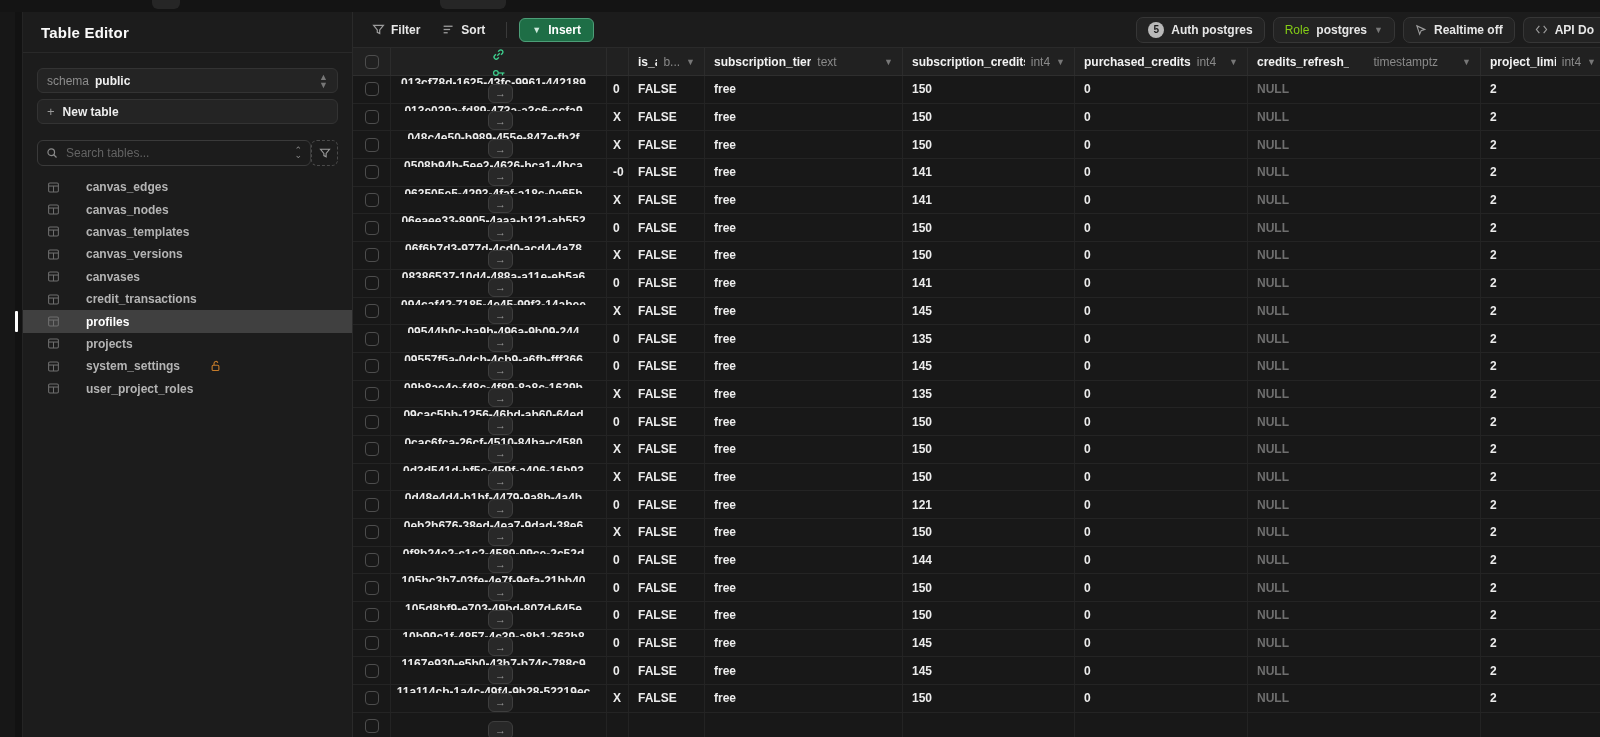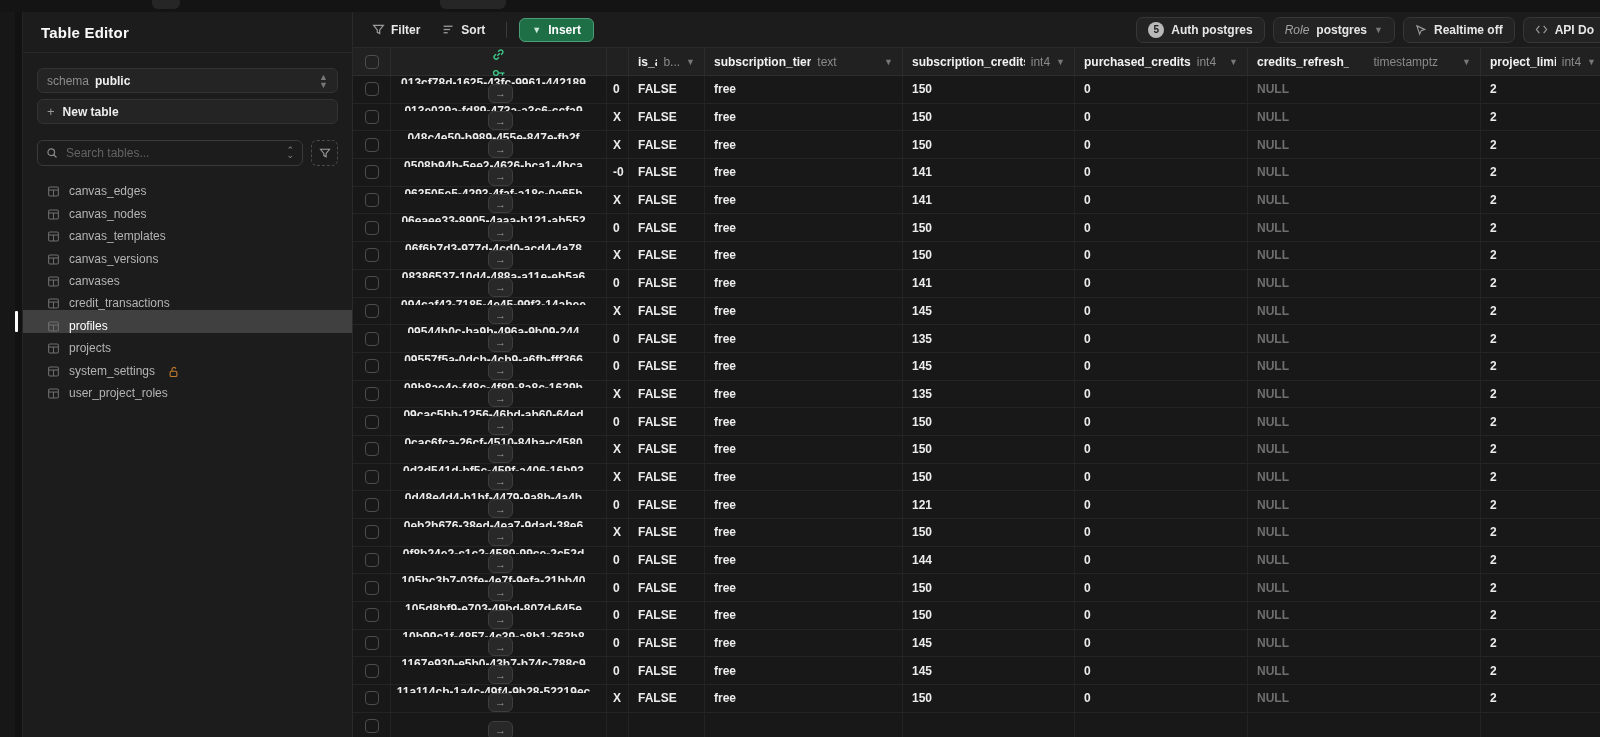--- a/index.html
+++ b/index.html
@@ -13,44 +13,44 @@
   .sidebar{width:330px;background:#1c1c1c;border-right:1px solid #2a2a2a;display:flex;flex-direction:column;}
   .sb-head{height:41px;border-bottom:1px solid #292929;display:flex;align-items:center;padding:0 18px;}
   .sb-title{font-size:15px;font-weight:700;color:#fafafa;letter-spacing:.2px;}
   .sb-controls{padding:15px 14px 0 14px;}
   .schema-select{height:25px;background:#242424;border:1px solid #333;border-radius:6px;display:flex;align-items:center;padding:0 9px;font-size:12px;cursor:pointer;}
   .schema-label{color:#8d8d8d;margin-right:6px;}
   .schema-value{color:#f0f0f0;font-weight:700;}
   .updown{margin-left:auto;color:#777;font-size:9px;line-height:8px;display:flex;flex-direction:column;align-items:center;}
   .new-table{margin-top:6px;width:100%;height:25px;background:#242424;border:1px solid #333;border-radius:6px;display:flex;align-items:center;padding:0 9px;font-size:12px;color:#ededed;font-weight:700;cursor:pointer;}
   .plus{color:#9a9a9a;font-weight:400;margin-right:8px;font-size:13px;}
-  .search-row{margin-top:16px;display:flex;gap:8px;}
+  .search-row{margin-top:16px;display:flex;}
   .search-box{flex:1;height:26px;background:#1c1c1c;border:1px solid #3a3a3a;border-radius:6px;display:flex;align-items:center;padding:0 8px;gap:6px;}
   .search-box input{background:transparent;border:none;outline:none;color:#bbb;font-size:12px;flex:1;min-width:0;}
   .search-box input::placeholder{color:#636363;}
   .dbl-chev{color:#8a8a8a;display:flex;flex-direction:column;line-height:5px;font-size:9px;}
   .filter-sq{width:27px;height:26px;border:1px dashed #4a4a4a;border-radius:6px;background:transparent;display:flex;align-items:center;justify-content:center;cursor:pointer;}
   .tbl-list{margin-top:10px;display:flex;flex-direction:column;}
-  .tbl-item{height:22.4px;display:flex;align-items:flex-end;padding-left:24px;gap:9px;font-size:12px;color:#b4b4b4;font-weight:400;cursor:pointer;position:relative;}
+  .tbl-item{height:22.4px;display:flex;align-items:center;padding-left:24px;gap:26px;font-size:12px;color:#b4b4b4;font-weight:700;cursor:pointer;position:relative;}
   .tbl-item.selected{background:#404040;color:#fff;}
   .tbl-item.selected::before{content:"";position:absolute;left:-8px;top:1px;bottom:1px;width:3px;background:#fff;border-radius:1px;}
   .tbl-icon{color:#6e6e6e;display:flex;}
   .lock{margin-left:4px;display:flex;}
   
   .main{flex:1;display:flex;flex-direction:column;min-width:0;}
   .toolbar{height:36px;background:#1c1c1c;border-bottom:1px solid #2a2a2a;display:flex;align-items:center;padding:0 10px;gap:4px;}
   .tb-btn{display:flex;align-items:center;gap:6px;background:transparent;border:none;color:#e8e8e8;font-size:12px;font-weight:700;padding:5px 9px;border-radius:5px;cursor:pointer;}
   .tb-ico{color:#9c9c9c;display:flex;}
   .tb-div{width:1px;height:16px;background:#3a3a3a;margin:0 8px;}
   .insert-btn{display:flex;align-items:center;gap:7px;background:var(--insert-bg,#1e6e46);border:1px solid var(--insert-border,#4d9e78);color:#fff;font-size:12px;font-weight:700;padding:4px 12px;border-radius:6px;cursor:pointer;}
   .insert-chev{font-size:9px;color:#cde9db;}
   .tb-right{margin-left:auto;display:flex;align-items:center;gap:8px;}
   .pill{display:flex;align-items:center;gap:7px;background:#232323;border:1px solid #363636;border-radius:7px;height:26px;padding:0 11px;font-size:12px;font-weight:700;color:#e6e6e6;cursor:pointer;white-space:nowrap;}
   .badge{width:16px;height:16px;border-radius:50%;background:#b9b9b9;color:#1b1b1b;font-size:10px;font-weight:700;display:flex;align-items:center;justify-content:center;}
-  .role-key{color:#a3a3a3;font-weight:400;font-style:italic;}
+  .role-key{color:#84cc16;font-weight:400;}
   .pill .chev{color:#777;font-size:9px;}
   .pill-ico{color:#9c9c9c;display:flex;font-weight:400;}
   .api-pill{border-top-right-radius:0;border-bottom-right-radius:0;border-right:none;}
   
   .grid{flex:1;overflow:hidden;background:#171717;display:flex;flex-direction:column;}
   .g-header{height:28px;background:#212121;border-bottom:1px solid #2e2e2e;display:flex;flex:none;}
   .hcell{display:flex;align-items:center;padding:0 9px;border-right:1px solid #2c2c2c;font-size:12px;gap:6px;flex:none;}
   .hname{font-weight:700;color:#f2f2f2;white-space:nowrap;overflow:hidden;}
   .htype{color:#8a8a8a;font-size:12px;white-space:nowrap;}
   .hchev{margin-left:auto;color:#777;font-size:9px;}

